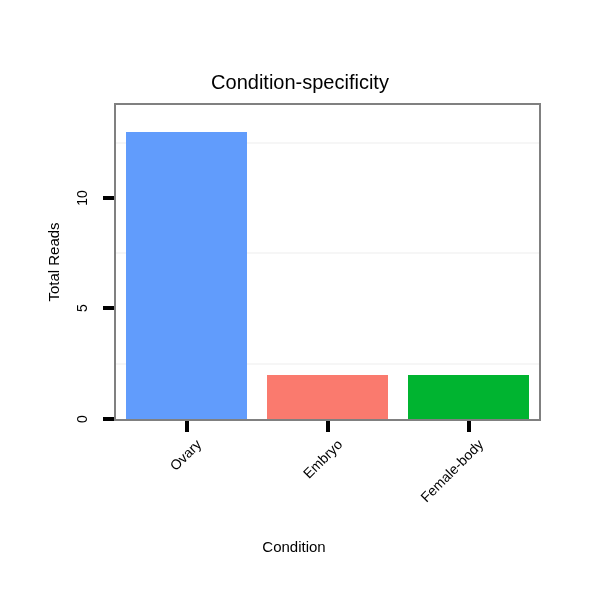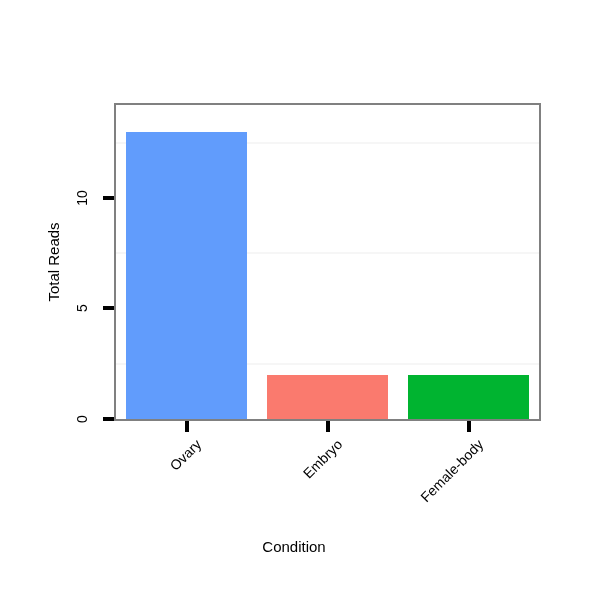--- a/index.html
+++ b/index.html
@@ -129,20 +129,21 @@
     font-size: 15px;
     color: #000000;
     white-space: nowrap;
   }
 </style>
 </head>
 <body>
 
 <div id="canvas">
 
+  <div id="chart-title">Condition-specificity</div>
 
   <div id="plot-panel">
     <div id="plot-area">
         <div class="gridline-minor" style="top: 257.718px;"></div>
         <div class="gridline-minor" style="top: 147.155px;"></div>
         <div class="gridline-minor" style="top: 36.5915px;"></div>
         <div class="bar" title="Ovary: 13" style="left: 10.2225px; width: 120.555px; height: 287.465px; background: rgb(97, 156, 252);"></div>
         <div class="bar" title="Embryo: 2" style="left: 151.222px; width: 120.555px; height: 44.2254px; background: rgb(250, 122, 110);"></div>
         <div class="bar" title="Female-body: 2" style="left: 292.223px; width: 120.555px; height: 44.2254px; background: rgb(0, 180, 48);"></div>
       </div>

